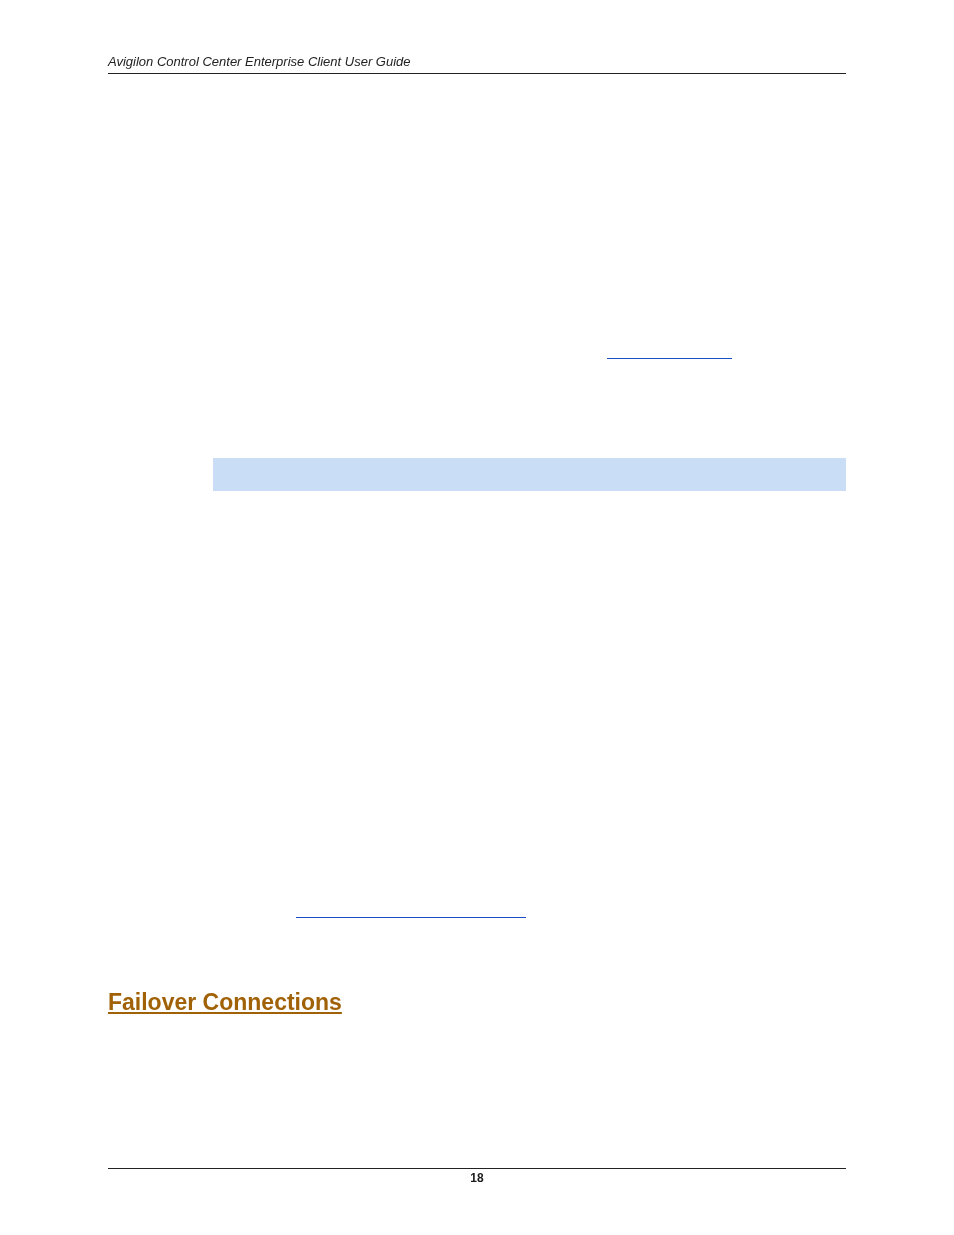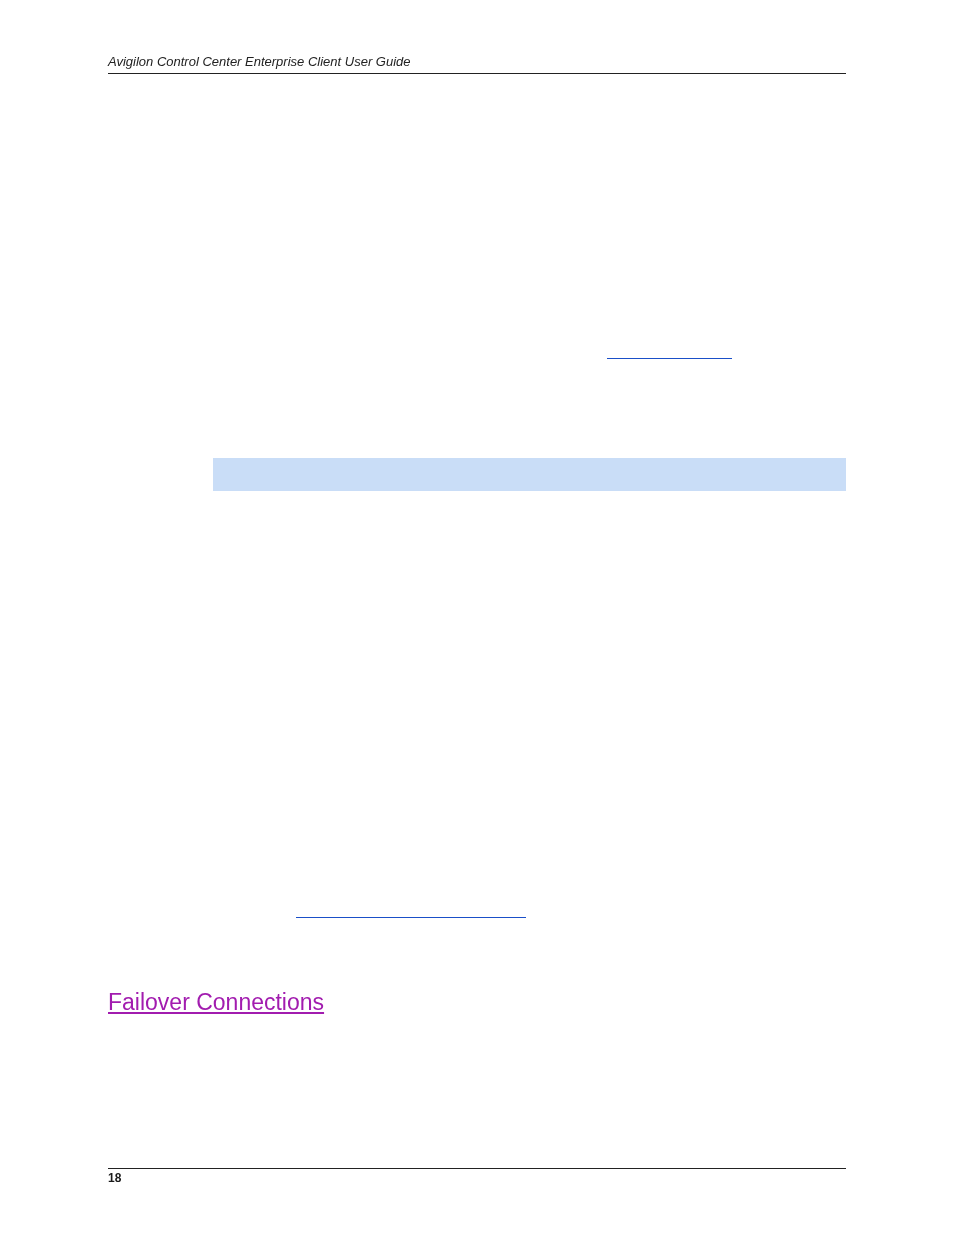--- a/index.html
+++ b/index.html
@@ -21,20 +21,21 @@
     font-size: 13px;
     color: #222;
     border-bottom: 1px solid #222;
     padding-bottom: 4px;
   }
   .footer {
     position: absolute;
     left: 108px;
     right: 108px;
     bottom: 50px;
+    text-align: center;
   }
   .footer-rule {
     border-top: 1px solid #222;
     padding-top: 2px;
     font-size: 12px;
     font-weight: bold;
   }
   .link-underline-1 {
     position: absolute;
     top: 358px;
@@ -59,24 +60,24 @@
     font-weight: 400;
     font-size: 23px;
     text-decoration: underline;
     color: #111;
   }
   .heading-2 {
     position: absolute;
     top: 989px;
     left: 108px;
     font-family: "Helvetica Neue", Arial, sans-serif;
-    font-weight: 400;
+    font-weight: 700;
     font-size: 23px;
     text-decoration: underline;
-    color: #a21caf;
+    color: #a16207;
   }
   .highlight-rect {
     position: absolute;
     top: 458px;
     left: 213px;
     width: 633px;
     height: 33px;
     background: #c9ddf7;
   }
 </style>

